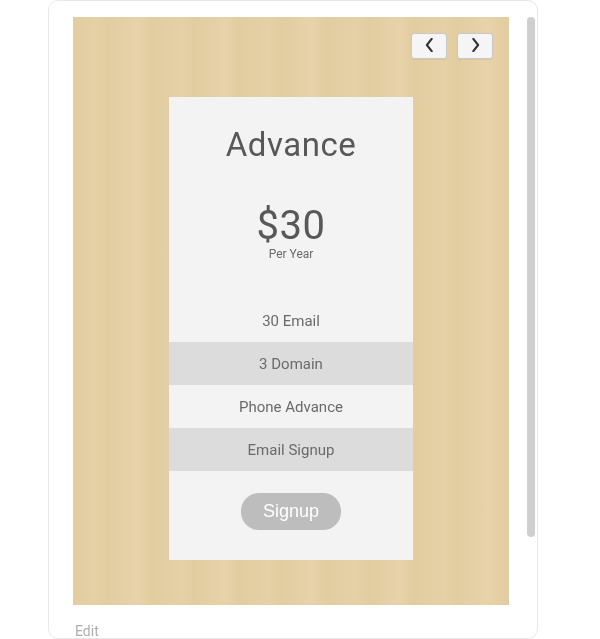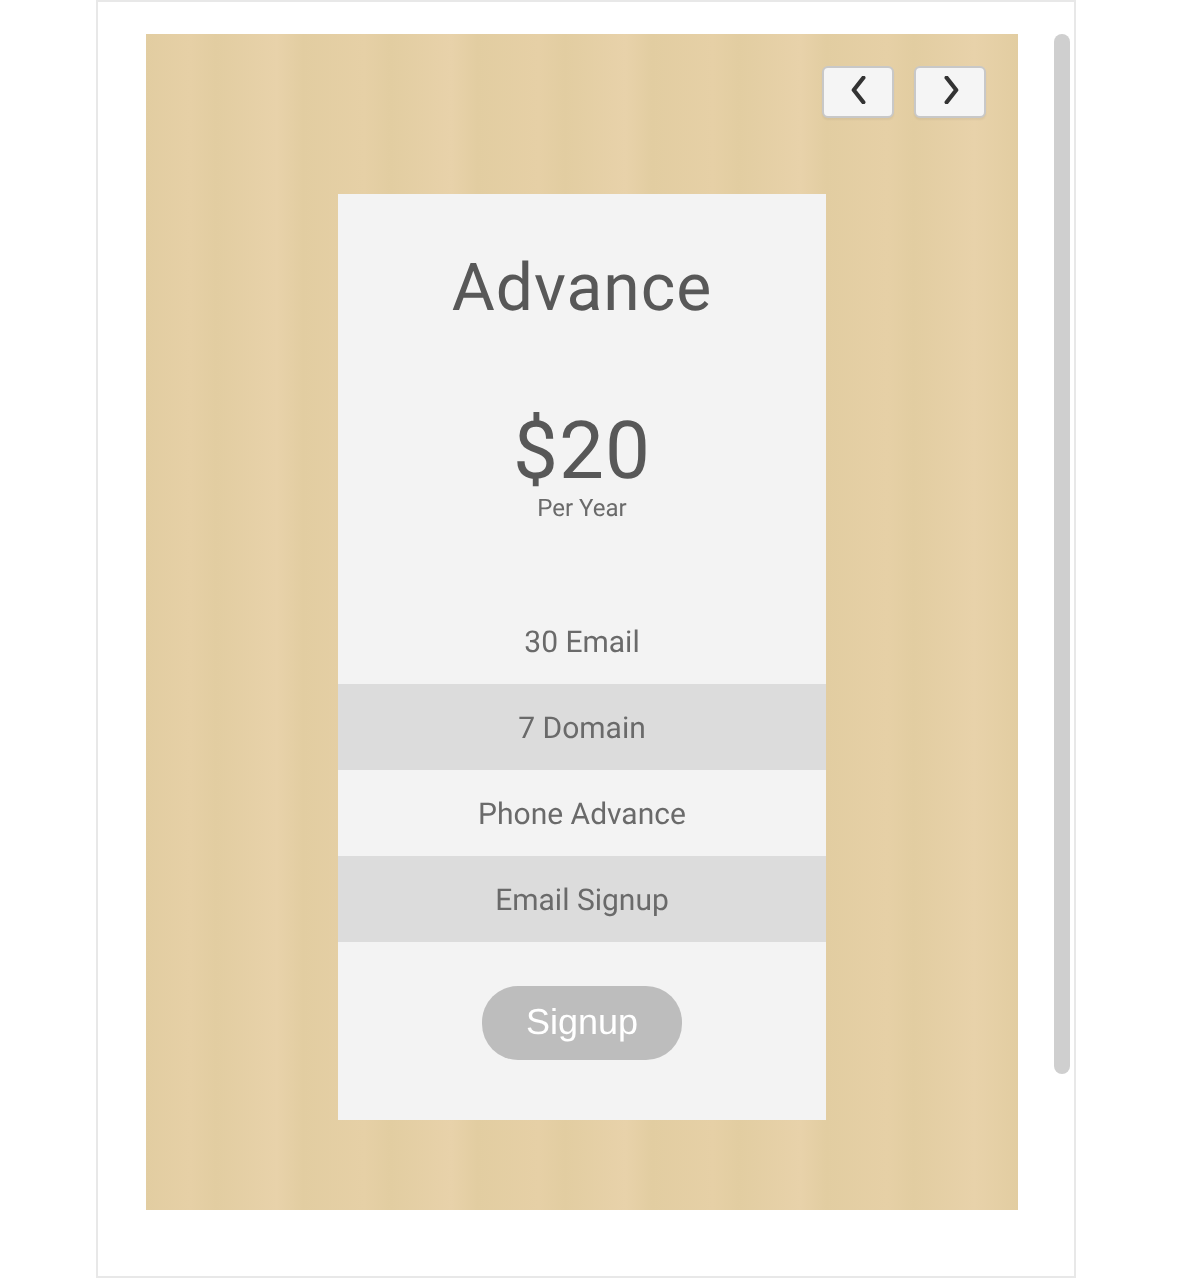--- a/index.html
+++ b/index.html
@@ -17,21 +17,21 @@
     .outer-wrap {
       padding-left: 48px;
       padding-top: 0;
       height: 100%;
       position: relative;
     }
     .card-frame {
       width: 490px;
       height: 639px;
       border: 1px solid #e8e8e8;
-      border-radius: 0;
+      border-radius: 10px;
       padding: 16px 24px 0 24px;
       position: relative;
       overflow: hidden;
     }
     .scroller {
       position: absolute;
       right: 0;
       top: 16px;
       bottom: 0;
       width: 12px;
@@ -171,33 +171,34 @@
           <span>
             <svg viewBox="0 0 10 16">
                 <path d="M2.5 1 L8 8 L2.5 15" fill="none" stroke="#333" stroke-width="2.4" stroke-linecap="round" stroke-linejoin="round"></path>
               </svg>
           </span>
         </div>
       </div>
 
       <div class="pricing-card">
         <div class="plan-title">Advance</div>
-        <div class="price">$20</div>
+        <div class="price">$30</div>
         <div class="period">Per Year</div>
 
         <div class="features">
           <div class="feature-row odd">30 Email</div>
-          <div class="feature-row even">7 Domain</div>
+          <div class="feature-row even">3 Domain</div>
           <div class="feature-row odd">Phone Advance</div>
           <div class="feature-row even">Email Signup</div>
         </div>
 
         <button class="signup-btn">Signup</button>
       </div>
 
     </div>
 
+    <div class="edit-row">Edit</div>
 
     <div class="scroller">
       <div class="scroll-thumb"></div>
     </div>
   </div>
 </div>
 
 </body></html>

